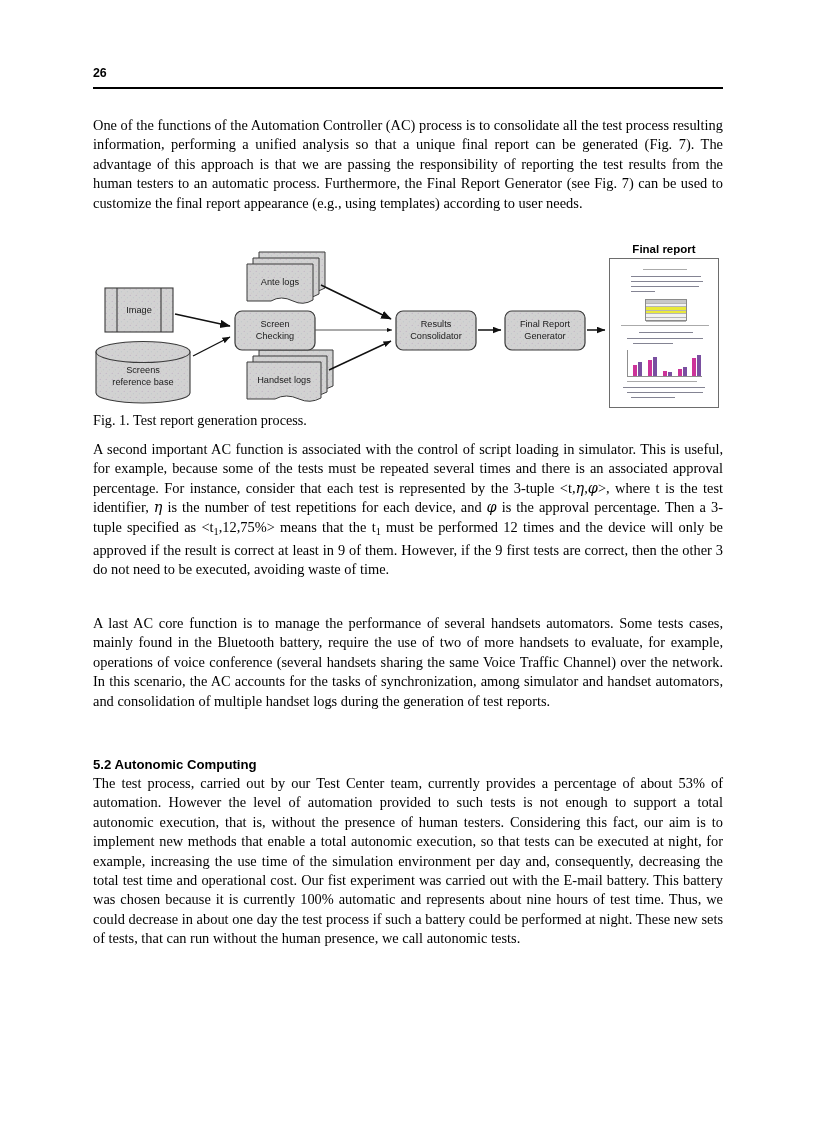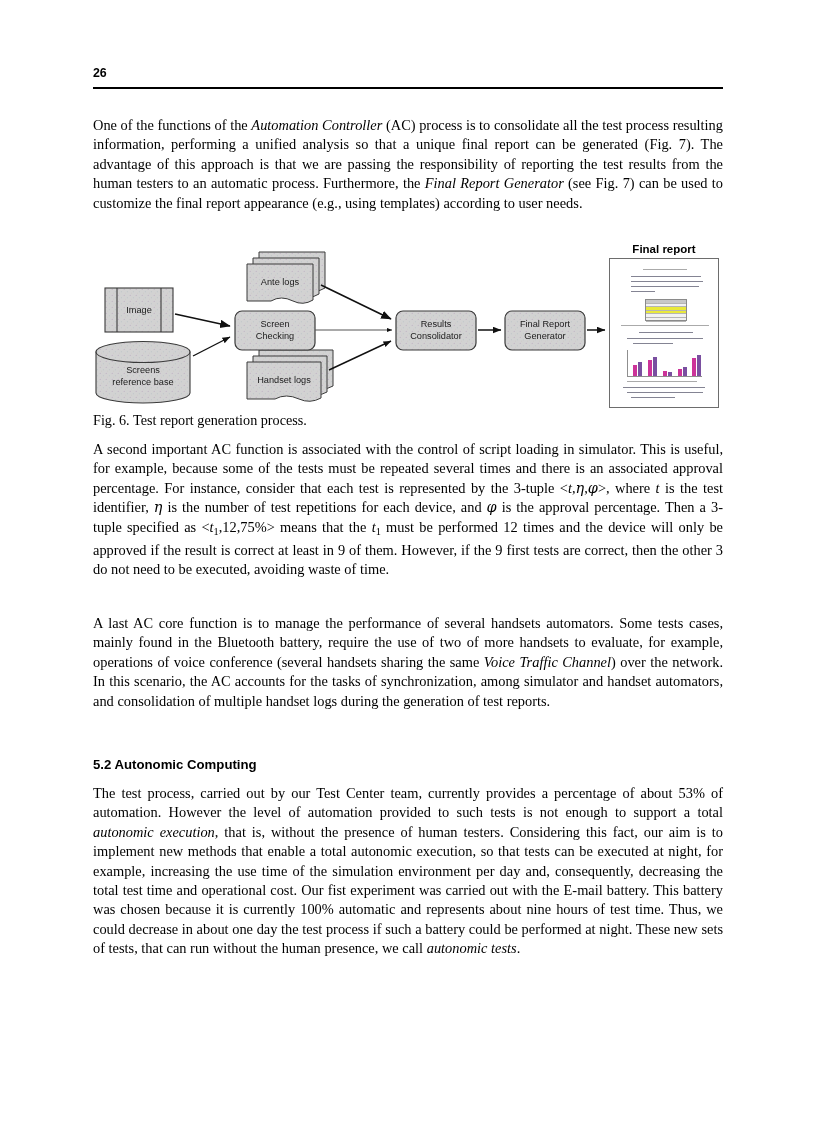--- a/index.html
+++ b/index.html
@@ -55,29 +55,29 @@
   }
   p.body {
     margin: 0 0 11px 0;
     font-size: 14.4px;
     line-height: 19.4px;
     text-align: justify;
     text-justify: inter-word;
     hyphens: none;
   }
   p.body.tight { margin-bottom: 0; }
-  .it { font-style: italic; }
+  .it { }
   .sub { font-size: 0.72em; vertical-align: -0.28em; }
   .gk { font-family: "DejaVu Serif", serif; font-style: italic; }
 
   .sec-head {
     font-family: "Liberation Sans", "DejaVu Sans", sans-serif;
     font-weight: bold;
     font-size: 13.2px;
-    margin: 0 0 12px 0;
+    margin: 0 0 2px 0;
   }
 
   .caption {
     font-size: 14.2px;
     line-height: 19px;
     margin: 0;
   }
 
   
   .figure {
@@ -270,21 +270,21 @@
 
         <div class="tline" style="left:14px;top:119px;width:70px;"></div>
         <div class="tline dark" style="left:10px;top:125px;width:82px;"></div>
         <div class="tline dark" style="left:14px;top:130px;width:76px;"></div>
         <div class="tline dark" style="left:18px;top:135px;width:44px;"></div>
       </div>
     </div>
   </div>
 
   <div class="col" style="top:411px;">
-    <p class="caption">Fig. 6. Test report generation process.</p>
+    <p class="caption">Fig. 1. Test report generation process.</p>
   </div>
 
   <div class="col" style="top:440px;">
     <p class="body"><span>A second important AC function is associated with the control of script loading in simulator. This is useful, for example, because some of the tests must be repeated several times and there is an associated approval percentage. For instance, consider that each test is represented by the 3-tuple &lt;</span><span class="it">t</span><span>,</span><span class="gk">η</span><span>,</span><span class="gk">φ</span><span>&gt;, where </span><span class="it">t</span><span> is the test identifier, </span><span class="gk">η</span><span> is the number of test repetitions for each device, and </span><span class="gk">φ</span><span>  is the approval percentage. Then a 3-tuple specified as &lt;</span><span class="it">t</span><span class="sub">1</span><span>,12,75%&gt; means that the </span><span class="it">t</span><span class="sub">1</span><span> must be performed 12 times and the device will only be approved if the result is correct at least in 9 of them. However, if the 9 first tests are correct, then the other 3 do not need to be executed, avoiding waste of time.</span></p>
   </div>
 
   <div class="col" style="top:614px;">
     <p class="body"><span>A last AC core function is to manage the performance of several handsets automators. Some tests cases, mainly found in the Bluetooth battery, require the use of two of more handsets to evaluate, for example, operations of voice conference (several handsets sharing the same </span><span class="it">Voice Traffic Channel</span><span>) over the network. In this scenario, the AC accounts for the tasks of synchronization, among simulator and handset automators, and consolidation of multiple handset logs during the generation of test reports.</span></p>
   </div>
 

